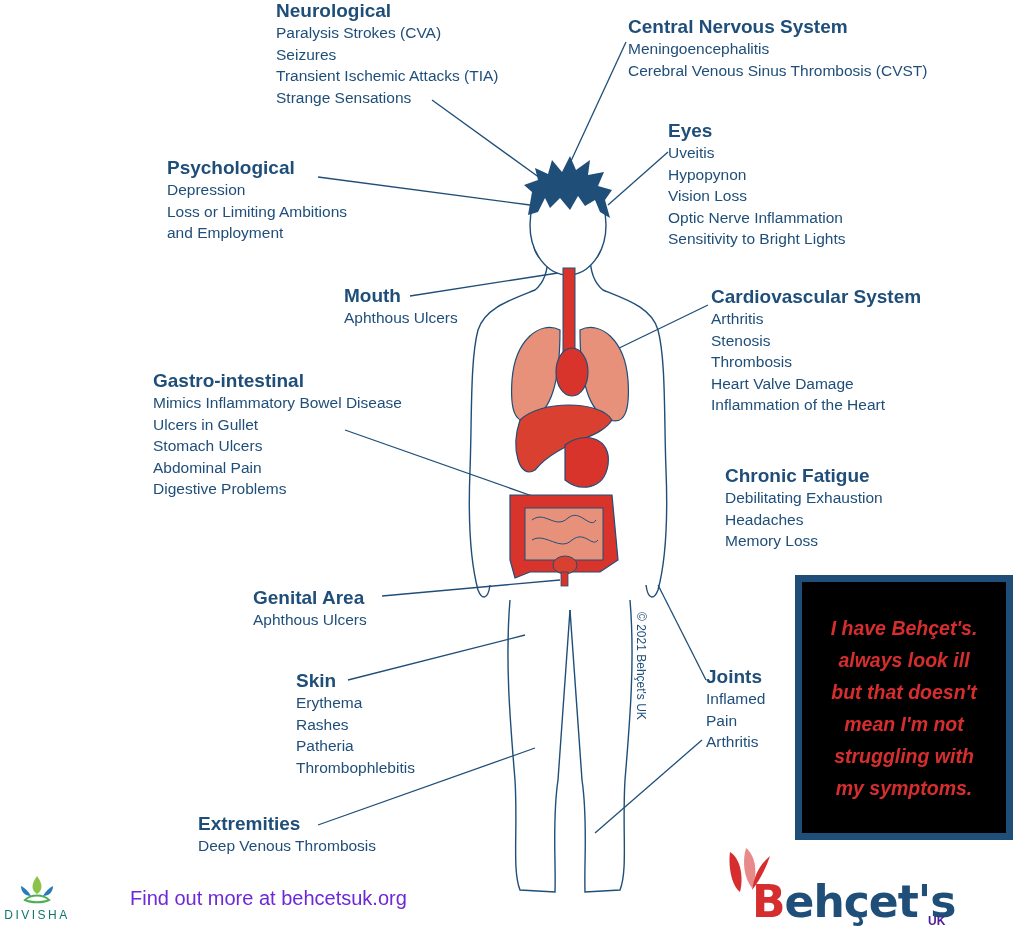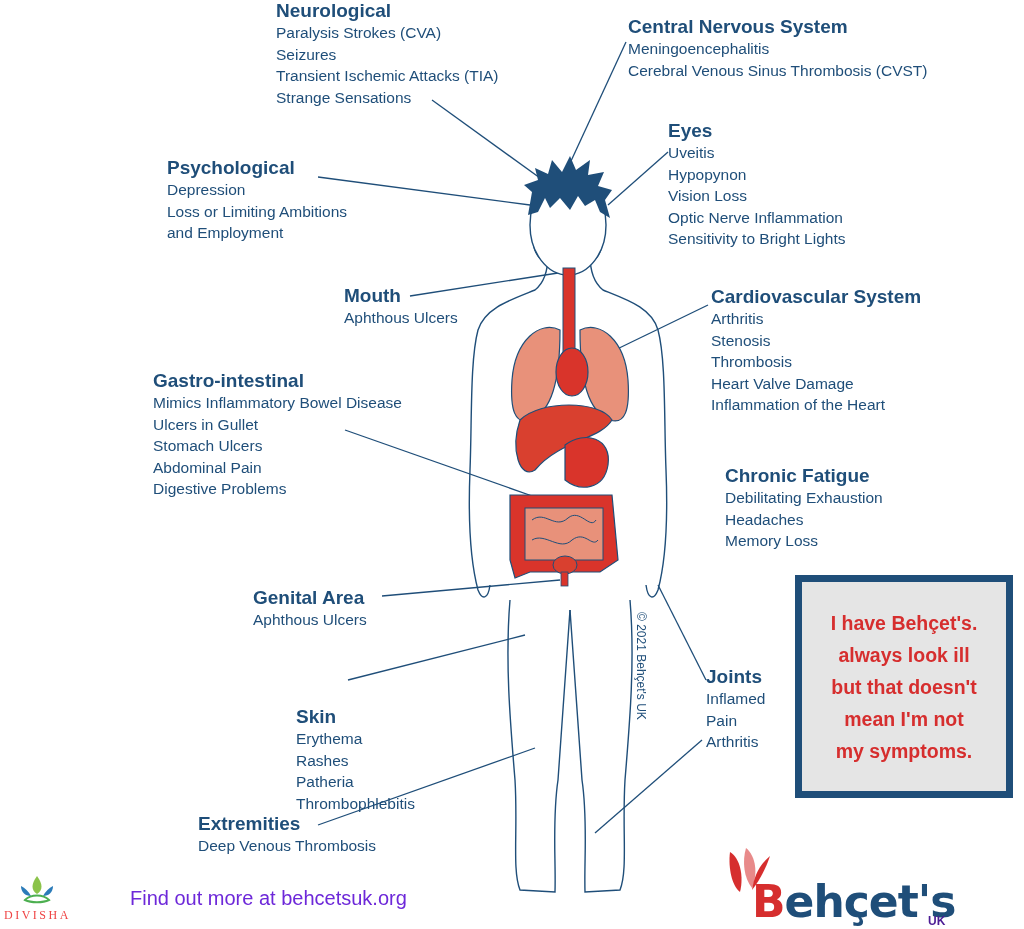--- a/index.html
+++ b/index.html
@@ -1,26 +1,26 @@
 <!DOCTYPE html>
 <html><head>
 <meta charset="utf-8">
 <style>
   html,body{margin:0;padding:0;background:#ffffff;}
   body{width:1024px;height:929px;position:relative;overflow:hidden;font-family:"Liberation Sans",sans-serif;color:#1f4e79;}
   .group{position:absolute;}
   .group .title{font-weight:bold;font-size:19px;color:#1f4e79;line-height:22px;}
   .group .item{font-size:15.5px;color:#1f4e79;line-height:21.5px;white-space:nowrap;}
   svg.figure{position:absolute;left:0;top:0;}
-  .quote{position:absolute;left:795px;top:575px;width:218px;height:223px;border:7px solid #1f4e79;box-sizing:border-box;background:#e5e5e5;display:flex;align-items:center;justify-content:center;}
+  .quote{position:absolute;left:795px;top:575px;width:218px;height:265px;border:7px solid #1f4e79;box-sizing:border-box;background:#000000;display:flex;align-items:center;justify-content:center;font-style:italic;}
   .quote .line{display:block;text-align:center;color:#d62e2e;font-weight:bold;font-size:19.5px;line-height:32px;}
   .find{position:absolute;left:130px;top:887px;font-weight:normal;font-size:20px;color:#6d28d9;}
   .copyright{position:absolute;left:560px;top:652px;font-size:12px;color:#1f4e79;transform:rotate(90deg);transform-origin:left top;white-space:nowrap;left:648px;top:612px;}
   .divisha{position:absolute;left:4px;top:874px;width:66px;text-align:center;}
-  .divisha .txt{font-size:12px;letter-spacing:2.5px;color:#ef4444;font-family:Liberation Serif, serif;}
+  .divisha .txt{font-size:12px;letter-spacing:2.5px;color:#0f766e;font-family:Liberation Sans, sans-serif;}
   .brand{position:absolute;left:726px;top:846px;}
   .brand .name{position:absolute;left:26px;top:18px;font-weight:bold;font-size:44px;color:#1f4e79;font-family:"DejaVu Sans",sans-serif;letter-spacing:-1px;margin-top:12px;}
   .brand .name .b{color:#d62e2e;}
   .brand .uk{position:absolute;left:202px;top:68px;font-weight:bold;font-size:12px;color:#4c1d95;}
 </style>
 </head>
 <body>
 
 <svg class="figure" width="1024" height="929" viewBox="0 0 1024 929">
 
@@ -125,21 +125,21 @@
   <div class="item">Debilitating Exhaustion</div>
   <div class="item">Headaches</div>
   <div class="item">Memory Loss</div>
 </div>
 
 <div class="group" style="left:253px;top:587px;">
   <div class="title">Genital Area</div>
   <div class="item">Aphthous Ulcers</div>
 </div>
 
-<div class="group" style="left:296px;top:670px;margin-top:36px;">
+<div class="group" style="left:296px;top:670px;">
   <div class="title">Skin</div>
   <div class="item">Erythema</div>
   <div class="item">Rashes</div>
   <div class="item">Patheria</div>
   <div class="item">Thrombophlebitis</div>
 </div>
 
 <div class="group" style="left:706px;top:666px;">
   <div class="title">Joints</div>
   <div class="item">Inflamed</div>
@@ -153,20 +153,21 @@
 </div>
 
 <div class="copyright">© 2021 Behçet's UK</div>
 
 <div class="quote">
   <div>
     <span class="line">I have Behçet's.</span>
     <span class="line">always look ill</span>
     <span class="line">but that doesn't</span>
     <span class="line">mean I'm not</span>
+    <span class="line">struggling with</span>
     <span class="line">my symptoms.</span>
   </div>
 </div>
 
 <div class="find">Find out more at behcetsuk.org</div>
 
 <div class="divisha">
   <svg width="40" height="30" viewBox="0 0 40 30">
     <path d="M20,2 C14,10 14,16 20,20 C26,16 26,10 20,2 Z" fill="#8bc34a"></path>
     <path d="M4,12 C8,14 12,18 14,22 C8,22 4,18 4,12 Z" fill="#2b7bb9"></path>

